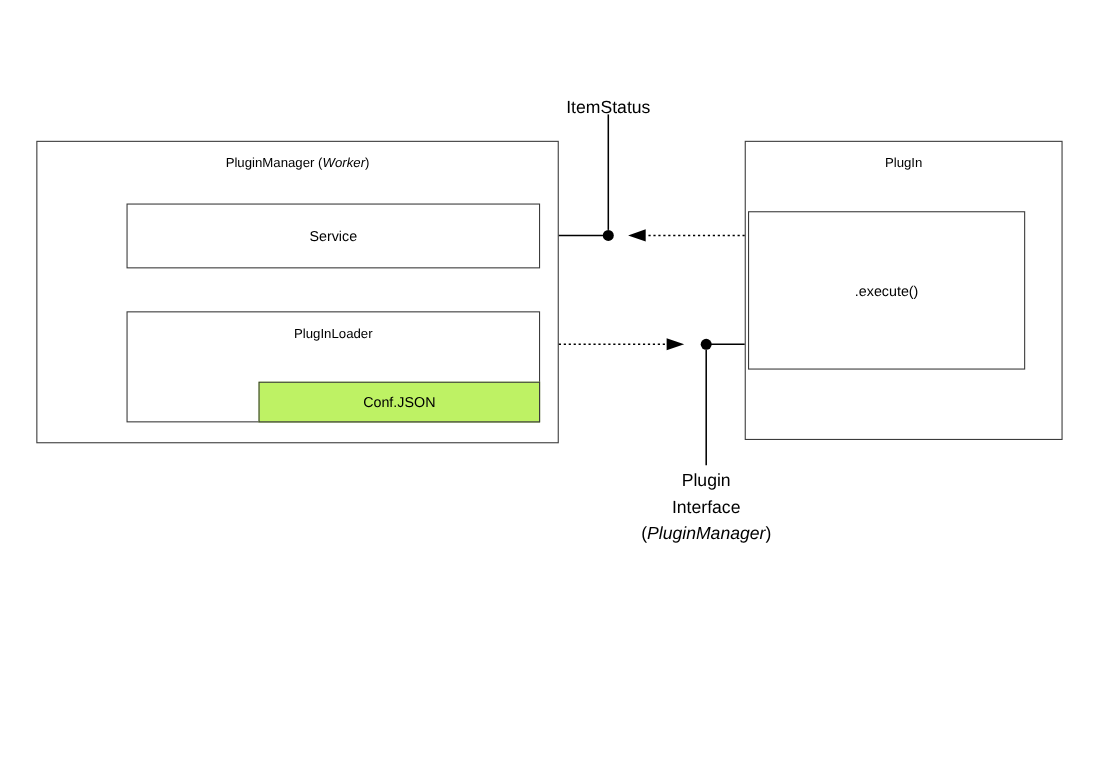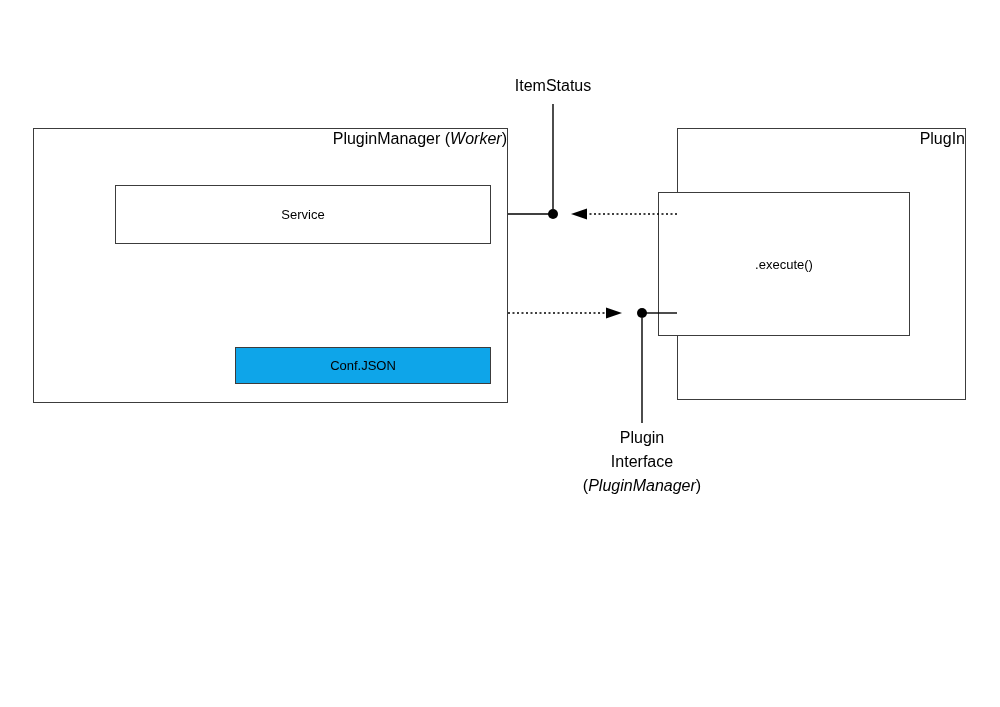--- a/index.html
+++ b/index.html
@@ -17,38 +17,38 @@
     overflow: hidden;
   }
   .box {
     position: absolute;
     box-sizing: border-box;
     border: 1.4px solid #3c3c3c;
     background: #ffffff;
   }
   .box-title {
     position: absolute;
-    top: 1px;
+    top: 12px;
     left: 0;
     right: 0;
-    text-align: right;
-    font-size: 16px;
+    text-align: center;
+    font-size: 12px;
     white-space: nowrap;
   }
   .box-center-label {
     position: absolute;
     inset: 0;
     display: flex;
     align-items: center;
     justify-content: center;
     font-size: 13px;
     white-space: nowrap;
   }
   .gray-fill {
-    background: #0ea5e9;
+    background: #bef264;
   }
   .italic { font-style: italic; }
   .free-label {
     position: absolute;
     transform: translateX(-50%);
     font-size: 16px;
     text-align: center;
     line-height: 24px;
     white-space: nowrap;
   }
@@ -73,30 +73,33 @@
   <div class="box" style="left:33px; top:128px; width:475px; height:275px;">
     <div class="box-title">
       <span>PluginManager (</span><span class="italic">Worker</span><span>)</span>
     </div>
   </div>
 
   <div class="box" style="left:115px; top:185px; width:376px; height:59px;">
     <div class="box-center-label">Service</div>
   </div>
 
+  <div class="box" style="left:115px; top:283px; width:376px; height:101px;">
+    <div class="box-title">PlugInLoader</div>
+  </div>
 
   <div class="box gray-fill" style="left:235px; top:347px; width:256px; height:37px;">
     <div class="box-center-label">Conf.JSON</div>
   </div>
 
   <div class="box" style="left:677px; top:128px; width:289px; height:272px;">
     <div class="box-title">PlugIn</div>
   </div>
 
-  <div class="box" style="left:658px; top:192px; width:252px; height:144px;padding-left:32px;">
+  <div class="box" style="left:680px; top:192px; width:252px; height:144px;padding-left:32px;">
     <div class="box-center-label">.execute()</div>
   </div>
 
 
   <svg id="connector-layer" viewBox="0 0 1000 707" xmlns="http://www.w3.org/2000/svg">
 
     <line class="solid-line" x1="553" y1="104" x2="553" y2="209"></line>
 
     <line class="solid-line" x1="508" y1="214" x2="549" y2="214"></line>
 
@@ -108,21 +111,21 @@
     <line class="dotted-line" x1="508" y1="313" x2="606" y2="313"></line>
     <polygon class="arrowhead" points="622,313 606,307.5 606,318.5"></polygon>
 
     <circle class="dot" cx="642" cy="313" r="5"></circle>
 
     <line class="solid-line" x1="646" y1="313" x2="677" y2="313"></line>
 
     <line class="solid-line" x1="642" y1="318" x2="642" y2="423"></line>
   </svg>
 
-  <div class="free-label" style="left:553px; top:74px;">ItemStatus</div>
+  <div class="free-label" style="left:553px; top:87px;">ItemStatus</div>
 
   <div class="free-label" style="left:642px; top:426px;">
     <div>Plugin</div>
     <div>Interface</div>
     <div>
       <span>(</span><span class="italic">PluginManager</span><span>)</span>
     </div>
   </div>
 
 </div>

